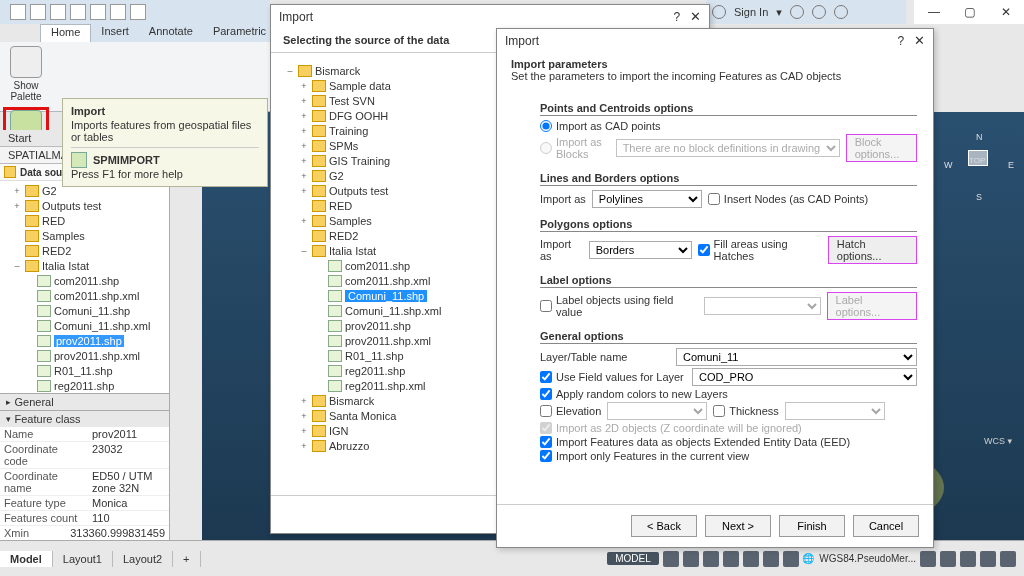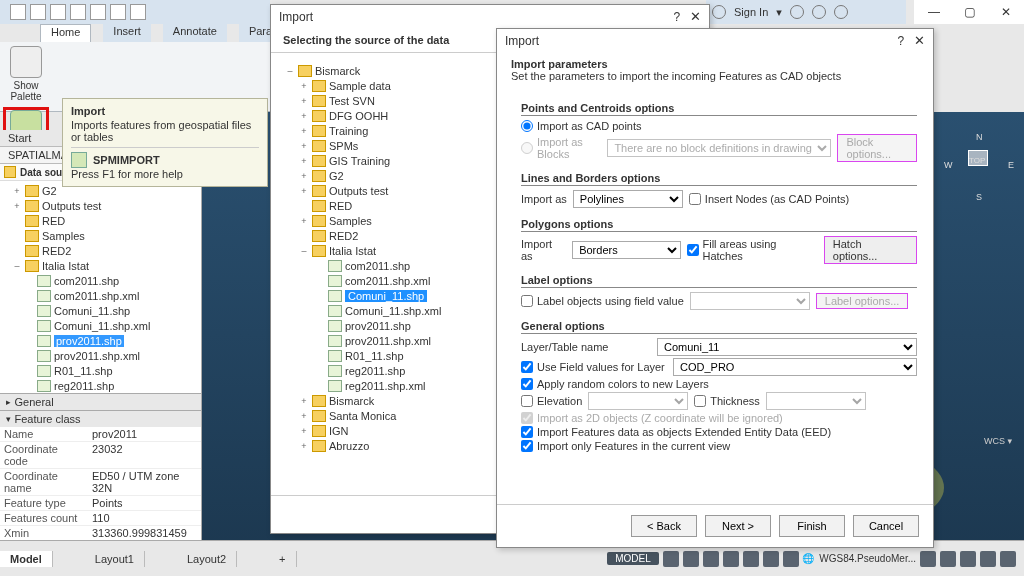--- a/index.html
+++ b/index.html
@@ -11,41 +11,41 @@
 
   
   .quickaccess { position: absolute; top: 0; left: 0; height: 24px; width: 270px; background: #d7e3ef; display: flex; align-items: center; padding-left: 10px; gap: 4px; }
   .qa-btn { width: 16px; height: 16px; background: #fff; border: 1px solid #999; }
 
   
   .signin-bar { position: absolute; top: 0; left: 706px; width: 200px; height: 24px; background: #d7e3ef; display: flex; align-items: center; gap: 8px; padding: 0 6px; font-size: 11px; }
   .signin-bar .ico { width: 14px; height: 14px; border: 1px solid #777; border-radius: 50%; display: inline-block; }
 
   
-  .ribbon-tabs { position: absolute; top: 24px; left: 40px; height: 18px; display: flex; gap: 12px; }
+  .ribbon-tabs { position: absolute; top: 24px; left: 40px; height: 18px; display: flex; gap: 0; }
   .ribbon-tabs div { padding: 1px 10px; background: #d7e3ef; font-size: 11px; }
   .ribbon-tabs .active { background: #fff; border: 1px solid #b0b8c0; border-bottom: none; }
 
   
   .ribbon { position: absolute; top: 42px; left: 0; height: 70px; width: 270px; background: #f2f4f6; border-bottom: 1px solid #b0b8c0; display: flex; align-items: flex-start; padding: 2px 4px; gap: 6px; flex-direction: column; }
   .ribbon-btn { width: 44px; text-align: center; font-size: 10px; padding-top: 2px; }
   .ribbon-btn .icon { width: 32px; height: 32px; margin: 0 auto 2px; background: #c8e0a0; border: 1px solid #7a9; border-radius: 4px; }
   .ribbon-btn.highlight { outline: 3px solid #e01010; outline-offset: -2px; }
   .ribbon-btn .icon.blue { background: #a8c8f0; border-color: #68a; border-radius: 50%; }
   .ribbon-btn .icon.show { background: #eee; border-color: #999; }
 
   
   .tooltip { position: absolute; top: 98px; left: 62px; width: 206px; background: #f7f7e8; border: 1px solid #b5b59a; padding: 6px 8px; font-size: 11px; z-index: 3; }
   .tooltip .title { font-weight: bold; margin-bottom: 2px; }
   .tooltip hr { margin: 4px 0; border: none; border-top: 1px solid #ccc; }
   .tooltip .cmd { display: flex; align-items: center; gap: 6px; font-weight: bold; }
   .tooltip .cmd-icon { width: 16px; height: 16px; background: #d4e8b8; border: 1px solid #7a9; }
 
   
-  .left-panel { position: absolute; top: 130px; left: 0; width: 202px; bottom: 20px; background: #fff; border-right: 1px solid #aaa; display: flex; flex-direction: column; }
+  .left-panel { position: absolute; top: 130px; left: 0; width: 170px; bottom: 20px; background: #fff; border-right: 1px solid #aaa; display: flex; flex-direction: column; }
   .start-tab { background: #e8e8e8; padding: 2px 8px; border-bottom: 1px solid #bbb; font-size: 11px; }
   .spm-tab { padding: 2px 8px; border-bottom: 1px solid #bbb; font-size: 11px; background: #f4f4f4; }
   .ds-header { display: flex; align-items: center; gap: 4px; padding: 2px 4px; background: #fafafa; border-bottom: 1px solid #ddd; font-size: 10px; font-weight: bold; }
   .ds-header .db-icon { width: 12px; height: 12px; background: #f7d060; border: 1px solid #c90; }
   .tree { flex: 1; overflow: auto; padding: 2px 0; font-size: 11px; }
   .tree-item { display: flex; align-items: center; padding: 0 2px; height: 15px; white-space: nowrap; }
   .tree-item .exp { width: 10px; text-align: center; color: #666; font-size: 9px; }
   .tree-item .ficon { width: 14px; height: 12px; margin: 0 3px; background: #f7d060; border: 1px solid #c90; }
   .tree-item .ficon.file { background: #e8f4d8; border-color: #8a8; }
   .tree-item.sel span.label { background: #3399ff; color: #fff; padding: 0 2px; }
@@ -54,21 +54,21 @@
 
   .props-hdr { background: #e8e8e8; padding: 2px 6px; font-size: 11px; border-top: 1px solid #aaa; display:flex; align-items:center; gap:4px; }
   .props-hdr::before { content: "▸"; font-size: 9px; }
   .props-hdr.open::before { content: "▾"; }
   .props { background: #fff; font-size: 11px; }
   .props-row { display: flex; border-bottom: 1px solid #eee; }
   .props-row .k { width: 88px; padding: 1px 4px; color: #555; }
   .props-row .v { flex: 1; padding: 1px 4px; }
 
   
-  .bottom-tabs { position: absolute; bottom: 0; left: 0; right: 0; height: 36px; background: #e8e8e8; border-top: 1px solid #aaa; display: flex; align-items: center; gap: 32px; }
+  .bottom-tabs { position: absolute; bottom: 0; left: 0; right: 0; height: 36px; background: #e8e8e8; border-top: 1px solid #aaa; display: flex; align-items: center; }
   .bottom-tabs .tab { padding: 2px 10px; border-right: 1px solid #bbb; font-size: 11px; }
   .bottom-tabs .tab.active { background: #fff; font-weight: bold; }
   .status-right { margin-left: auto; display: flex; align-items: center; gap: 4px; padding-right: 8px; font-size: 10px; }
   .status-right .pill { background: #46525e; color: #fff; padding: 1px 8px; border-radius: 2px; }
   .status-right .ico { width: 16px; height: 16px; background: #5a6470; border-radius: 2px; }
 
   
   .map-bg { position: absolute; top: 112px; left: 202px; right: 0; bottom: 20px; background: linear-gradient(180deg, #2a5070 0%, #1c3850 100%); }
   .map-bg .land { position: absolute; width: 120px; height: 80px; background: #6a7a50; border-radius: 40% 60% 55% 45%; opacity: .9; }
   .compass { position: absolute; top: 20px; right: 10px; width: 70px; height: 70px; color: #ddd; font-size: 9px; }
@@ -90,21 +90,21 @@
   .dlg1 .tree2 .tree-item.d1 { padding-left: 16px; }
   .dlg1 .tree2 .tree-item.d2 { padding-left: 32px; }
   .dlg1 .tree2 .tree-item.sel2 span.label { background: #1e90ff; color: #fff; padding: 0 3px; }
 
   
   .dlg2 { top: 28px; left: 496px; width: 438px; height: 520px; z-index: 6; }
   .dlg2 .header { padding: 6px 14px; }
   .dlg2 .header .main { font-weight: bold; font-size: 11px; }
   .dlg2 .header .sub { font-size: 11px; }
   .dlg2 .body { flex: 1; padding: 4px 16px 4px 24px; overflow: auto; }
-  .section { margin-top: 10px; }
+  .section { margin-top: 10px; margin-left: 19px; }
   .section-title { font-weight: bold; font-size: 11px; border-bottom: 1px solid #888; padding-bottom: 1px; margin-bottom: 4px; }
   .row { display: flex; align-items: center; gap: 6px; margin: 2px 0; font-size: 11px; }
   .row label { display: flex; align-items: center; gap: 4px; }
   .row select, .row input[type=text] { font-size: 11px; padding: 1px 2px; border: 1px solid #aaa; background: #fff; }
   .row select { height: 18px; }
   .row .btn { border: 1px solid #d946ef; background: #eee; padding: 1px 8px; font-size: 11px; }
   .row .btn.disabled { color: #aaa; background: #f4f4f4; }
   .disabled-text { color: #aaa; }
   .dlg2 .footer { padding: 10px 14px; border-top: 1px solid #ccc; display: flex; justify-content: flex-end; gap: 8px; }
   .dlg2 .footer button { width: 66px; height: 22px; border: 1px solid #999; background: #f2f2f2; font-size: 11px; }
@@ -288,21 +288,21 @@
       <div class="props-row">
         <div class="k">Coordinate code</div>
         <div class="v">23032</div>
       </div>
       <div class="props-row">
         <div class="k">Coordinate name</div>
         <div class="v">ED50 / UTM zone 32N</div>
       </div>
       <div class="props-row">
         <div class="k">Feature type</div>
-        <div class="v">Points</div>
+        <div class="v">Monica</div>
       </div>
       <div class="props-row">
         <div class="k">Features count</div>
         <div class="v">110</div>
       </div>
       <div class="props-row">
         <div class="k">Xmin</div>
         <div class="v">313360.999831459</div>
       </div>
       <div class="props-row">

